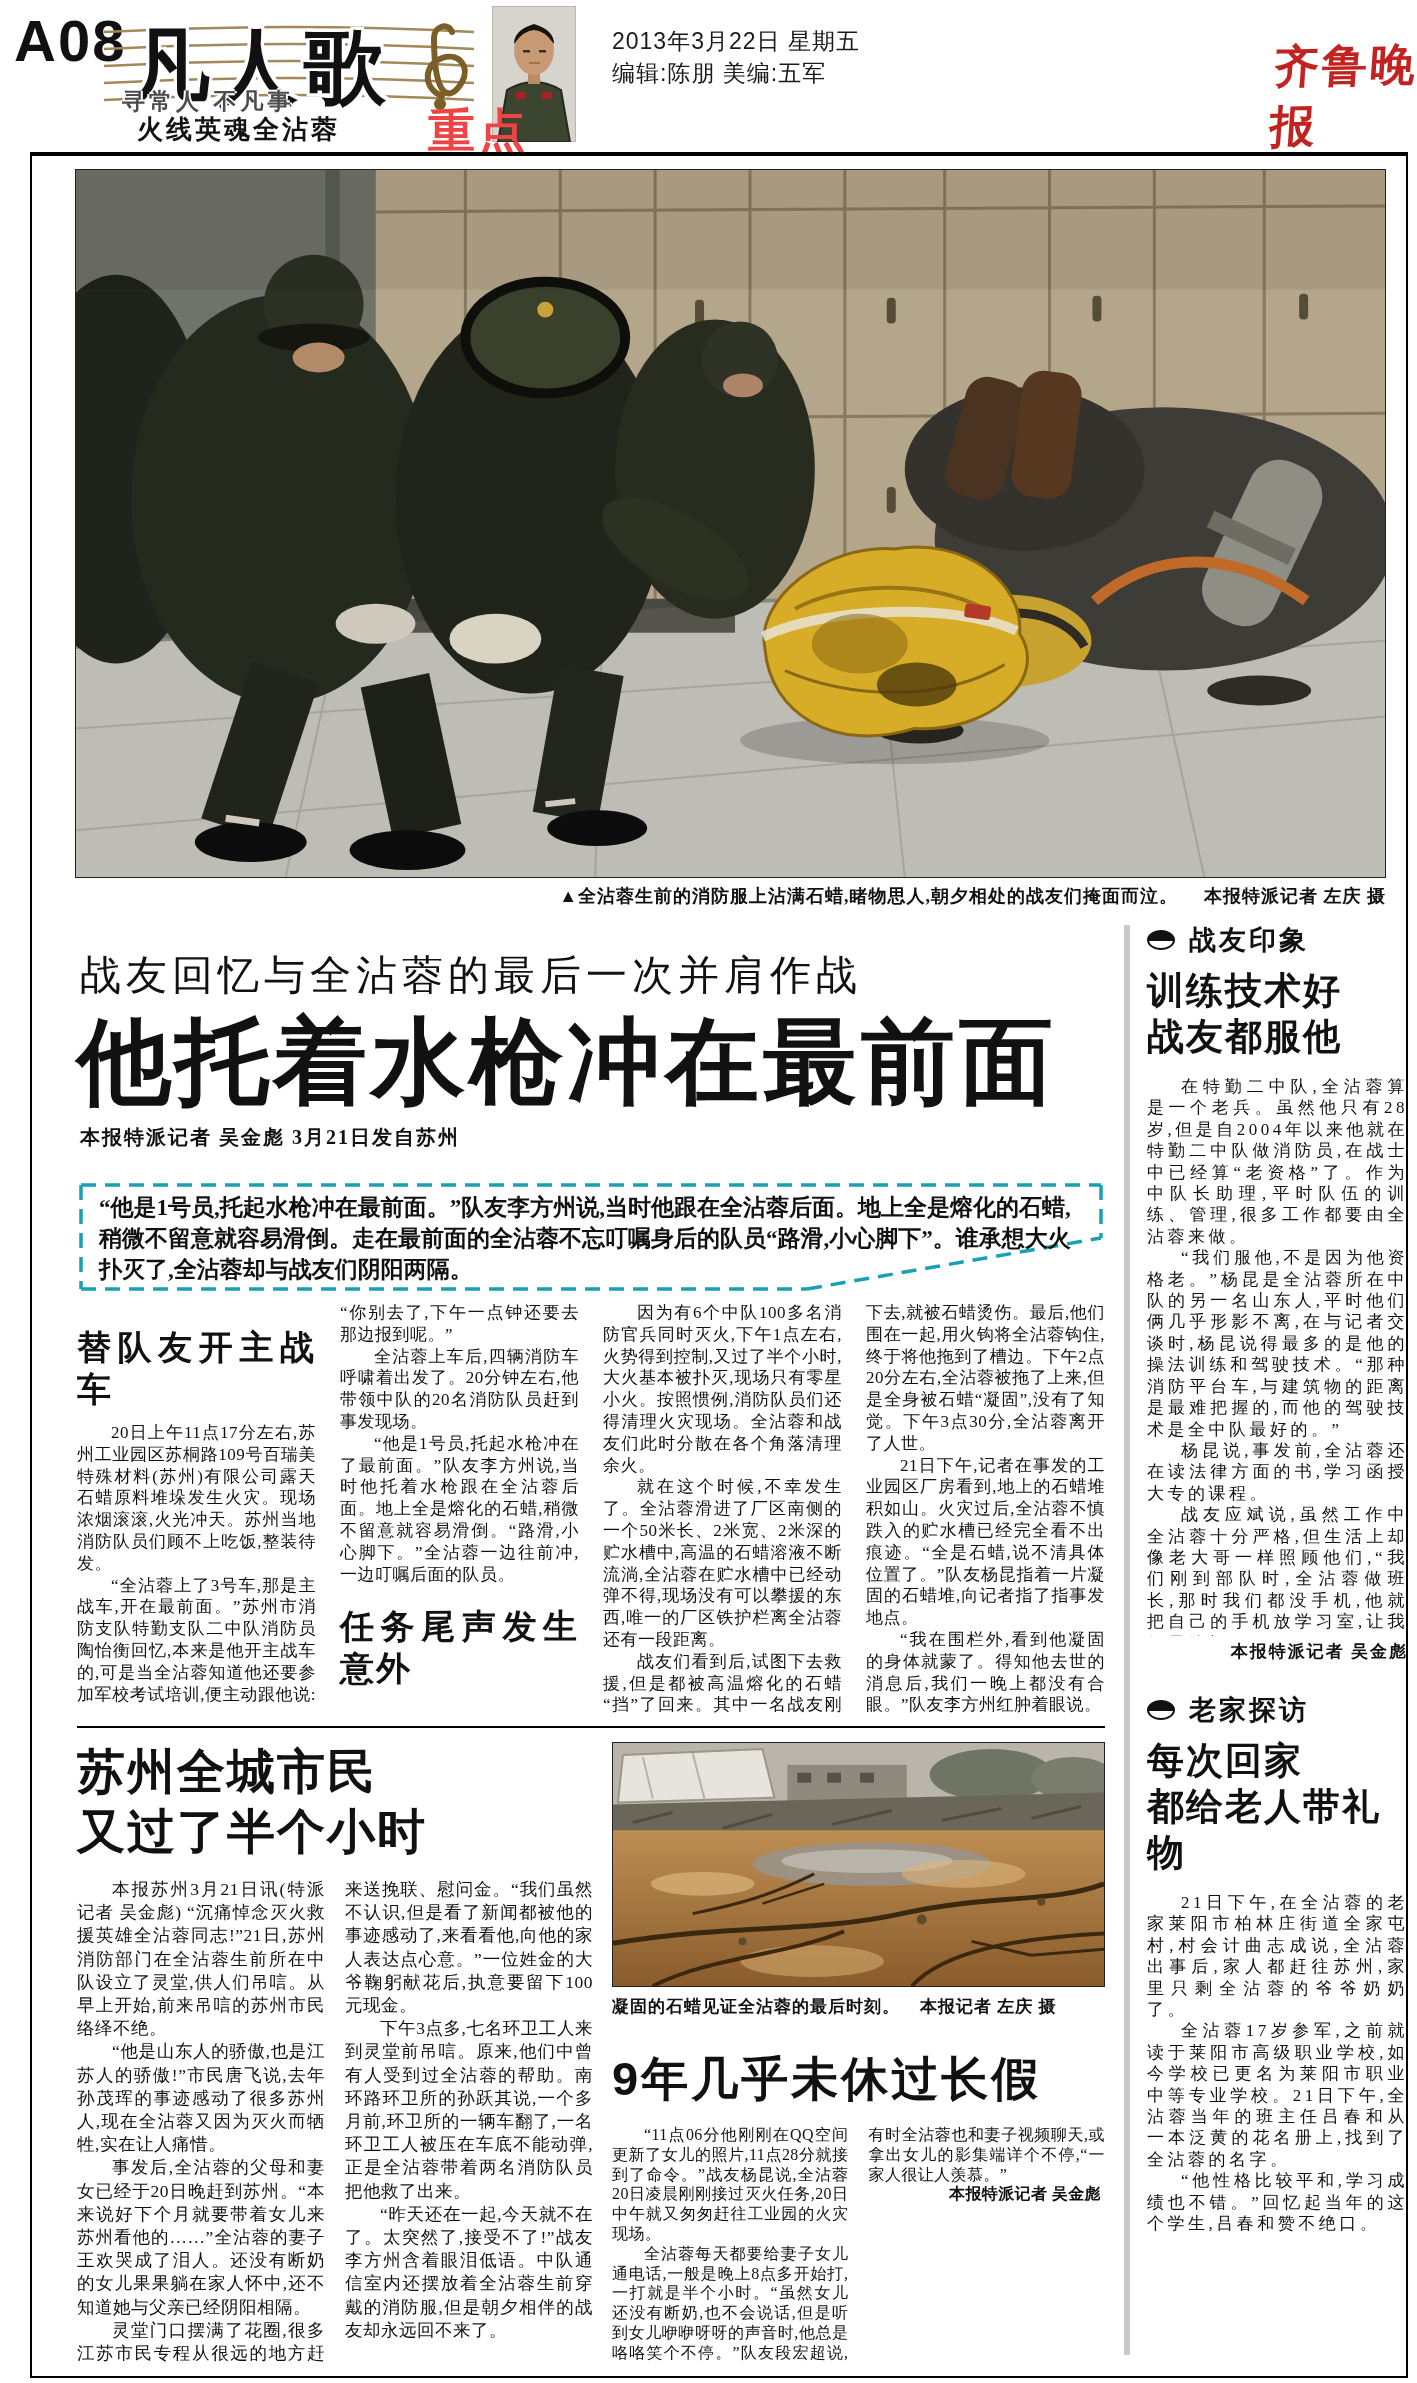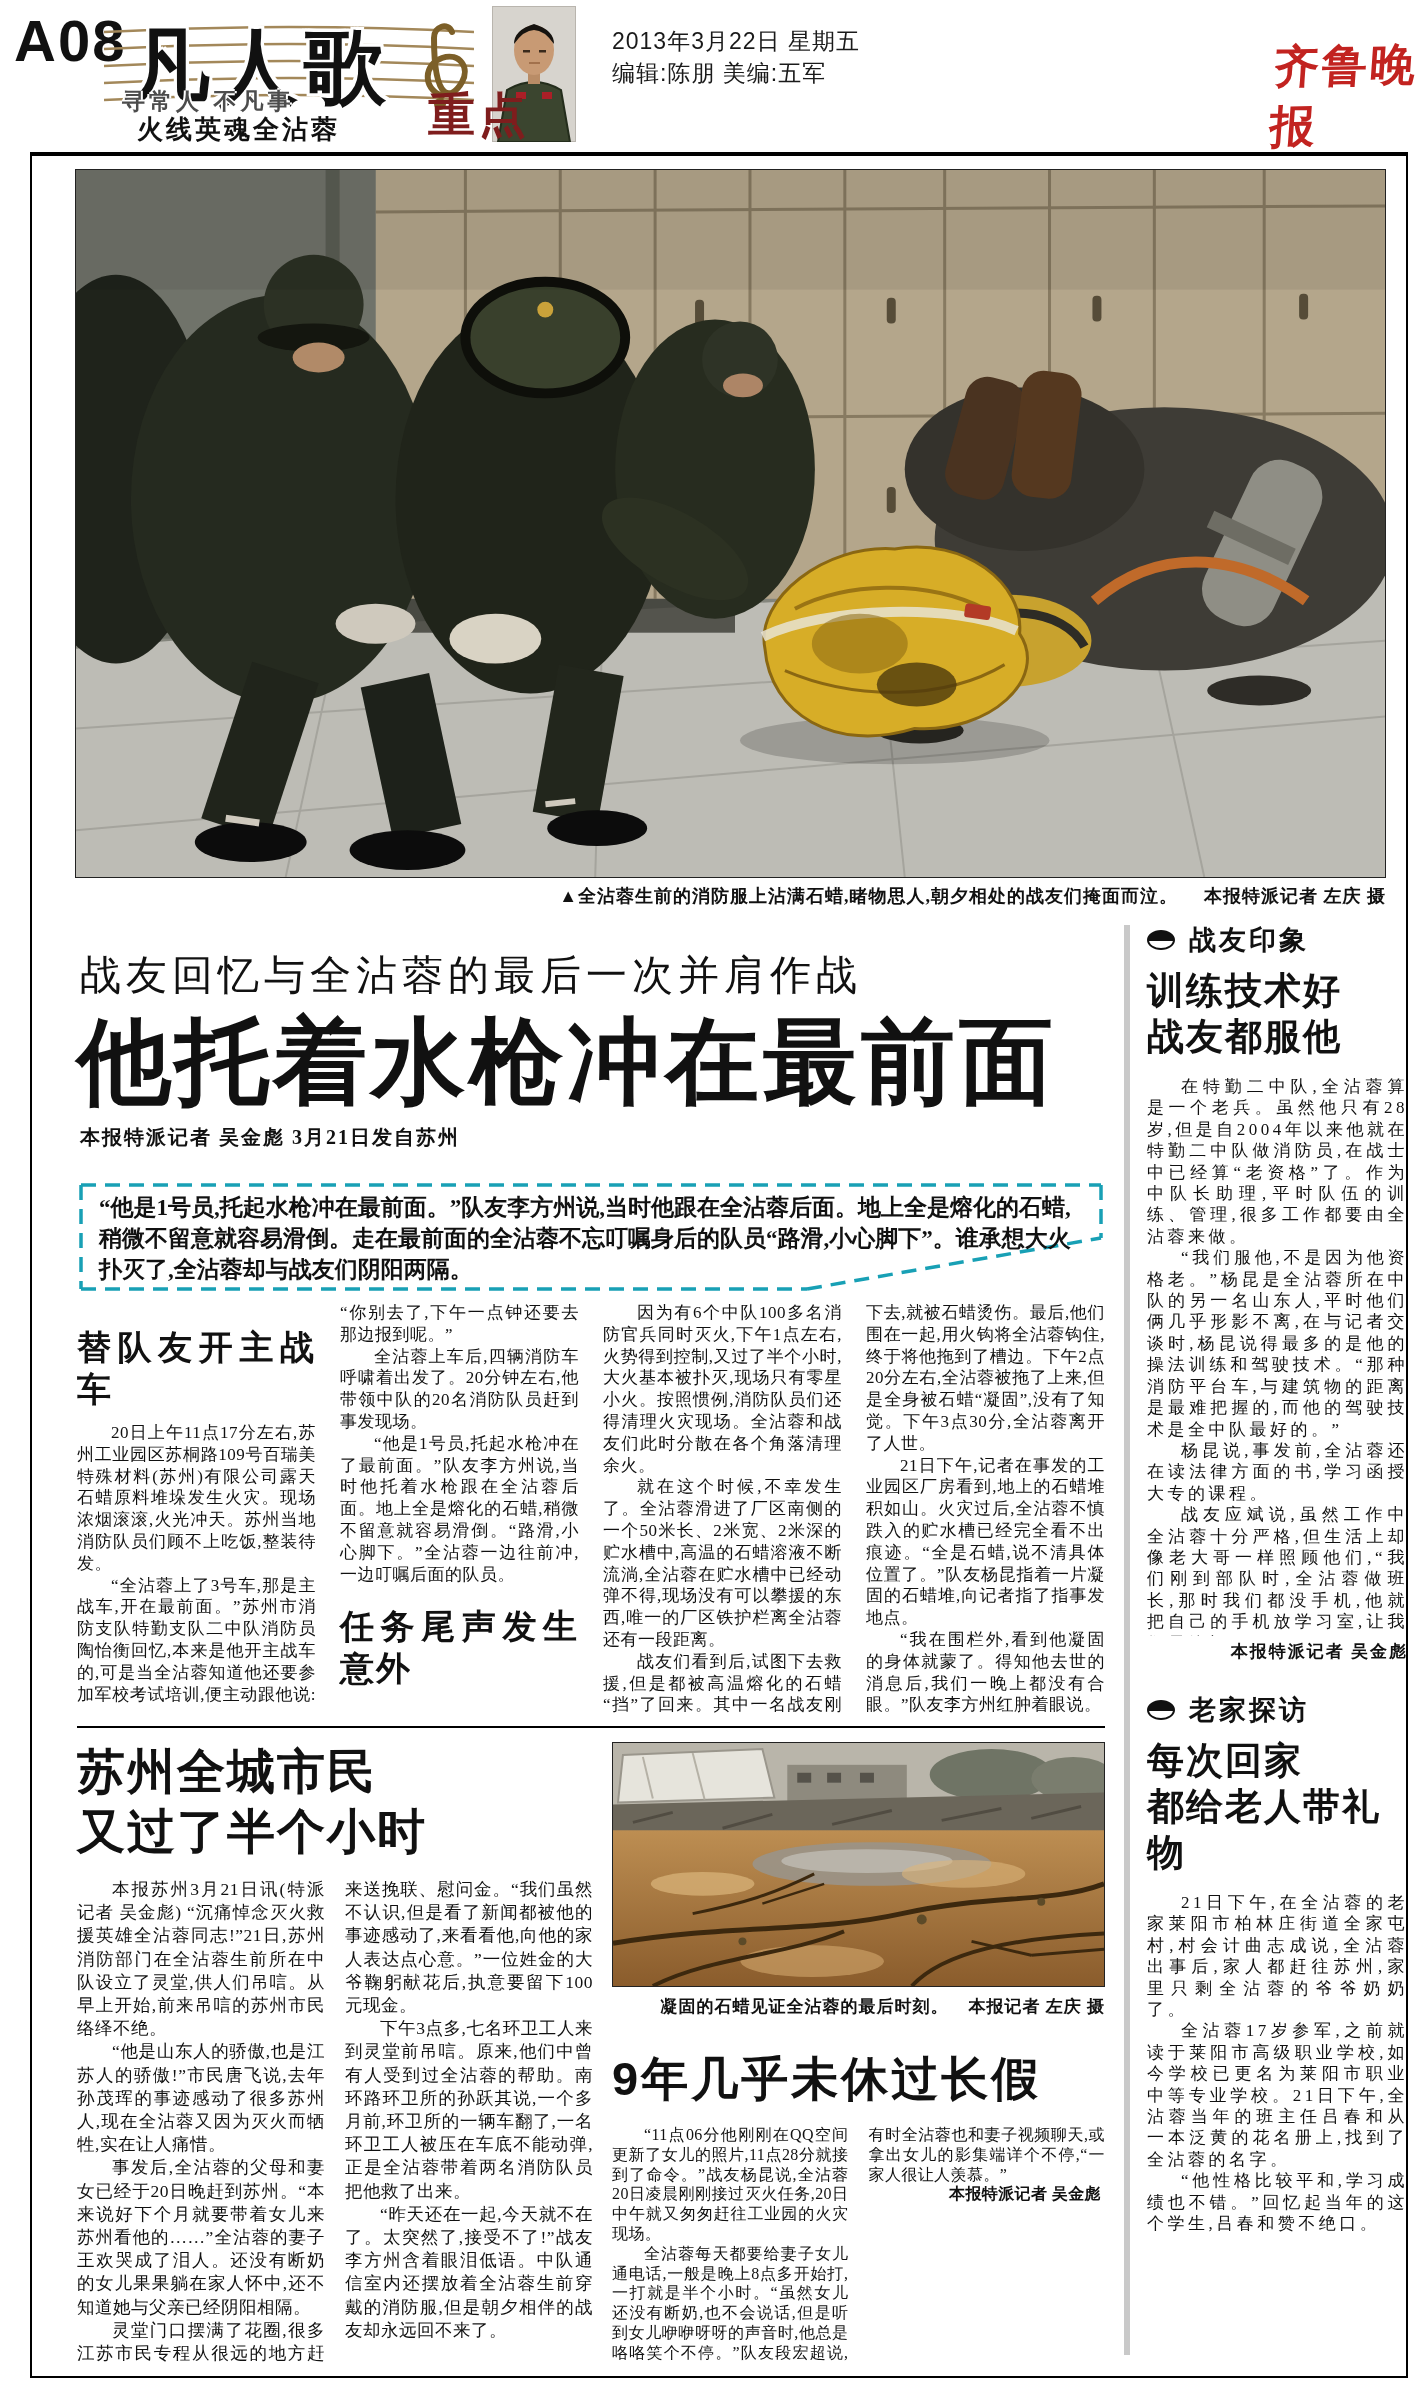--- a/index.html
+++ b/index.html
@@ -14,21 +14,21 @@
   .pageno{left:14px;top:12px;font-size:58px;font-weight:900;letter-spacing:2px;line-height:1;text-align:center;}
   .staff-svg{left:104px;top:18px;}
   .logo-title{left:128px;top:26px;font-size:82px;font-weight:900;line-height:1;letter-spacing:6px;
     text-shadow:3px 0 #fff,-3px 0 #fff,0 3px #fff,0 -3px #fff,3px 3px #fff,-3px -3px #fff,3px -3px #fff,-3px 3px #fff;}
   .logo-tagline{left:122px;top:86px;font-size:23px;font-weight:bold;color:#4c4c4c;letter-spacing:4px;
     text-shadow:2px 0 #fff,-2px 0 #fff,0 2px #fff,0 -2px #fff;}
   .logo-series{left:137px;top:112px;font-size:26px;font-weight:700;letter-spacing:3px;}
   .portrait{left:492px;top:6px;width:84px;height:136px;}
   .date-line{left:612px;top:26px;font-size:23px;letter-spacing:1px;color:#1a1a1a;}
   .editor-line{left:612px;top:58px;font-size:23px;letter-spacing:1px;color:#1a1a1a;}
-  .section-tag{left:428px;top:84px;font-size:47px;font-weight:900;color:#7f1d1d;letter-spacing:4px;}
+  .section-tag{left:428px;top:100px;font-size:47px;font-weight:900;color:#ef4444;letter-spacing:4px;}
   .masthead{left:1272px;top:36px;font-size:45px;font-weight:bold;color:#c22320;letter-spacing:3px;
             transform:skewX(-5deg) rotate(-1deg);}
   
   .frame{left:30px;top:152px;width:1378px;height:2226px;border:2px solid #000;border-top-width:4px;box-sizing:border-box;}
 
   
   .main-photo{left:75px;top:169px;width:1311px;height:709px;border:1px solid #222;box-sizing:border-box;}
   .main-caption{left:75px;top:884px;width:1311px;text-align:right;font-size:18px;font-weight:bold;letter-spacing:1px;}
   .main-caption .credit{margin-left:26px;}
 
@@ -49,21 +49,21 @@
 
   
   .a2{left:77px;top:1742px;width:516px;}
   .a2 .head{font-size:48px;line-height:60px;font-weight:900;letter-spacing:2px;}
   .a2-body{margin-top:16px;height:502px;column-count:2;column-gap:20px;column-fill:auto;
            font-size:17.5px;line-height:23.2px;letter-spacing:.5px;overflow:hidden;}
 
   
   .a3{left:612px;top:1742px;width:493px;}
   .a3-photo{width:493px;height:245px;border:1px solid #222;box-sizing:border-box;display:block;}
-  .a3-caption{margin-top:8px;text-align:right;font-size:17px;font-weight:bold;letter-spacing:1px;}
+  .a3-caption{margin-top:8px;text-align:left;font-size:17px;font-weight:bold;letter-spacing:1px;}
   .a3-caption .credit{margin-left:20px;}
   .a3 .head{margin-top:30px;font-size:47px;font-weight:900;letter-spacing:3px;}
   .a3-body{margin-top:14px;height:238px;column-count:2;column-gap:20px;column-fill:auto;
            font-size:16px;line-height:19.8px;letter-spacing:.4px;overflow:hidden;}
   .a3-byline{text-indent:0;text-align:right;font-weight:bold;padding-right:4px;}
 
   
   .divider{left:1124px;top:925px;width:6px;height:1430px;background:#c9c9c9;}
   .sb{width:261px;left:1147px;}
   .sb1{top:922px;height:770px;}

